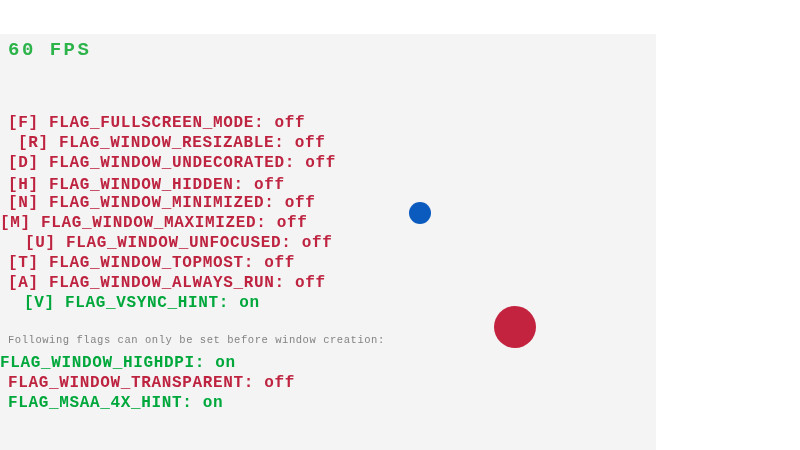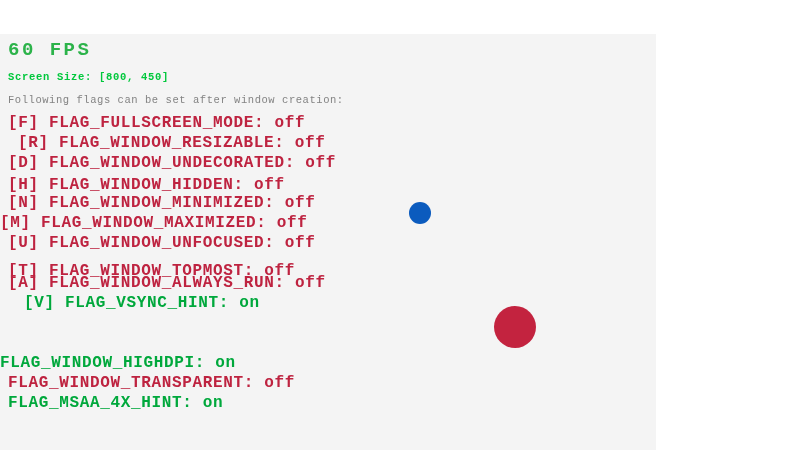--- a/index.html
+++ b/index.html
@@ -72,37 +72,36 @@
     background: #c3233f;
   }
 </style>
 </head>
 <body>
 
 <div id="screen" style="background: rgb(244, 244, 244);">
 
   <div class="line" id="fps-counter">60 FPS</div>
 
-  <div class="line" id="screen-size">Screen Size: [800, 450]</div>
 
-  <div class="line section-header" style="left:8px; top:61px;">Following flags can be set after window creation:</div>
 
   <div id="runtime-flag-list">
       <div class="line flag-line flag-off" style="left: 8px; top: 81px;">[F] FLAG_FULLSCREEN_MODE: off</div>
       <div class="line flag-line flag-off" style="left: 18px; top: 101px;">[R] FLAG_WINDOW_RESIZABLE: off</div>
       <div class="line flag-line flag-off" style="left: 8px; top: 121px;">[D] FLAG_WINDOW_UNDECORATED: off</div>
       <div class="line flag-line flag-off" style="left: 8px; top: 143px;">[H] FLAG_WINDOW_HIDDEN: off</div>
       <div class="line flag-line flag-off" style="left: 8px; top: 161px;">[N] FLAG_WINDOW_MINIMIZED: off</div>
       <div class="line flag-line flag-off" style="left: 0; top: 181px;">[M] FLAG_WINDOW_MAXIMIZED: off</div>
-      <div class="line flag-line flag-off" style="left: 8px; top: 201px;">[U] FLAG_WINDOW_UNFOCUSED: off</div>
-      <div class="line flag-line flag-off" style="left: 8px; top: 229px;">[T] FLAG_WINDOW_TOPMOST: off</div>
+      <div class="line flag-line flag-off" style="left: 25px; top: 201px;">[U] FLAG_WINDOW_UNFOCUSED: off</div>
+      <div class="line flag-line flag-off" style="left: 8px; top: 221px;">[T] FLAG_WINDOW_TOPMOST: off</div>
       <div class="line flag-line flag-off" style="left: 8px; top: 241px; text-align: center;">[A] FLAG_WINDOW_ALWAYS_RUN: off</div>
       <div class="line flag-line flag-on" style="left: 24px; top: 261px;">[V] FLAG_VSYNC_HINT: on</div>
     </div>
 
+  <div class="line section-header" style="left:8px; top:301px;">Following flags can only be set before window creation:</div>
 
   <div id="creation-flag-list">
       <div class="line flag-line flag-on" style="left: 0; top: 321px;">FLAG_WINDOW_HIGHDPI: on</div>
       <div class="line flag-line flag-off" style="left: 8px; top: 341px;">FLAG_WINDOW_TRANSPARENT: off</div>
       <div class="line flag-line flag-on" style="left: 8px; top: 361px;">FLAG_MSAA_4X_HINT: on</div>
     </div>
 
   <div class="ball" id="ball-blue" style="width: 22px; height: 22px; left: 409px; top: 168px; background: rgb(11, 91, 190);"></div>
   <div class="ball" id="ball-red" style="width: 42px; height: 42px; left: 494px; top: 272px; background: rgb(195, 35, 63);"></div>
 

